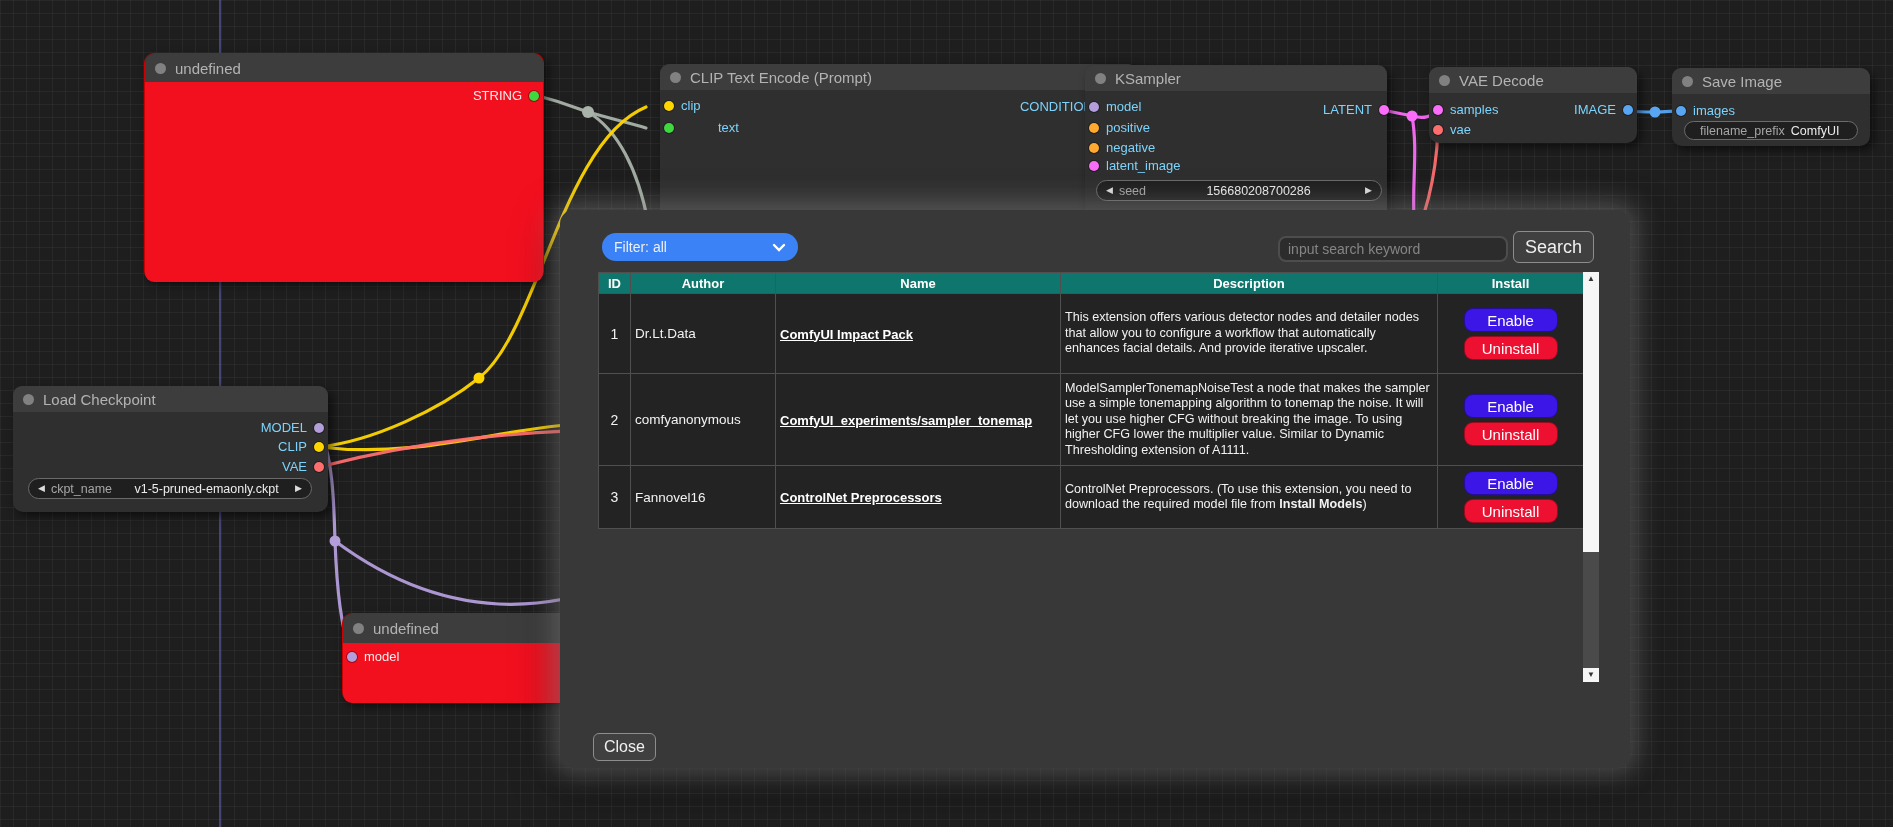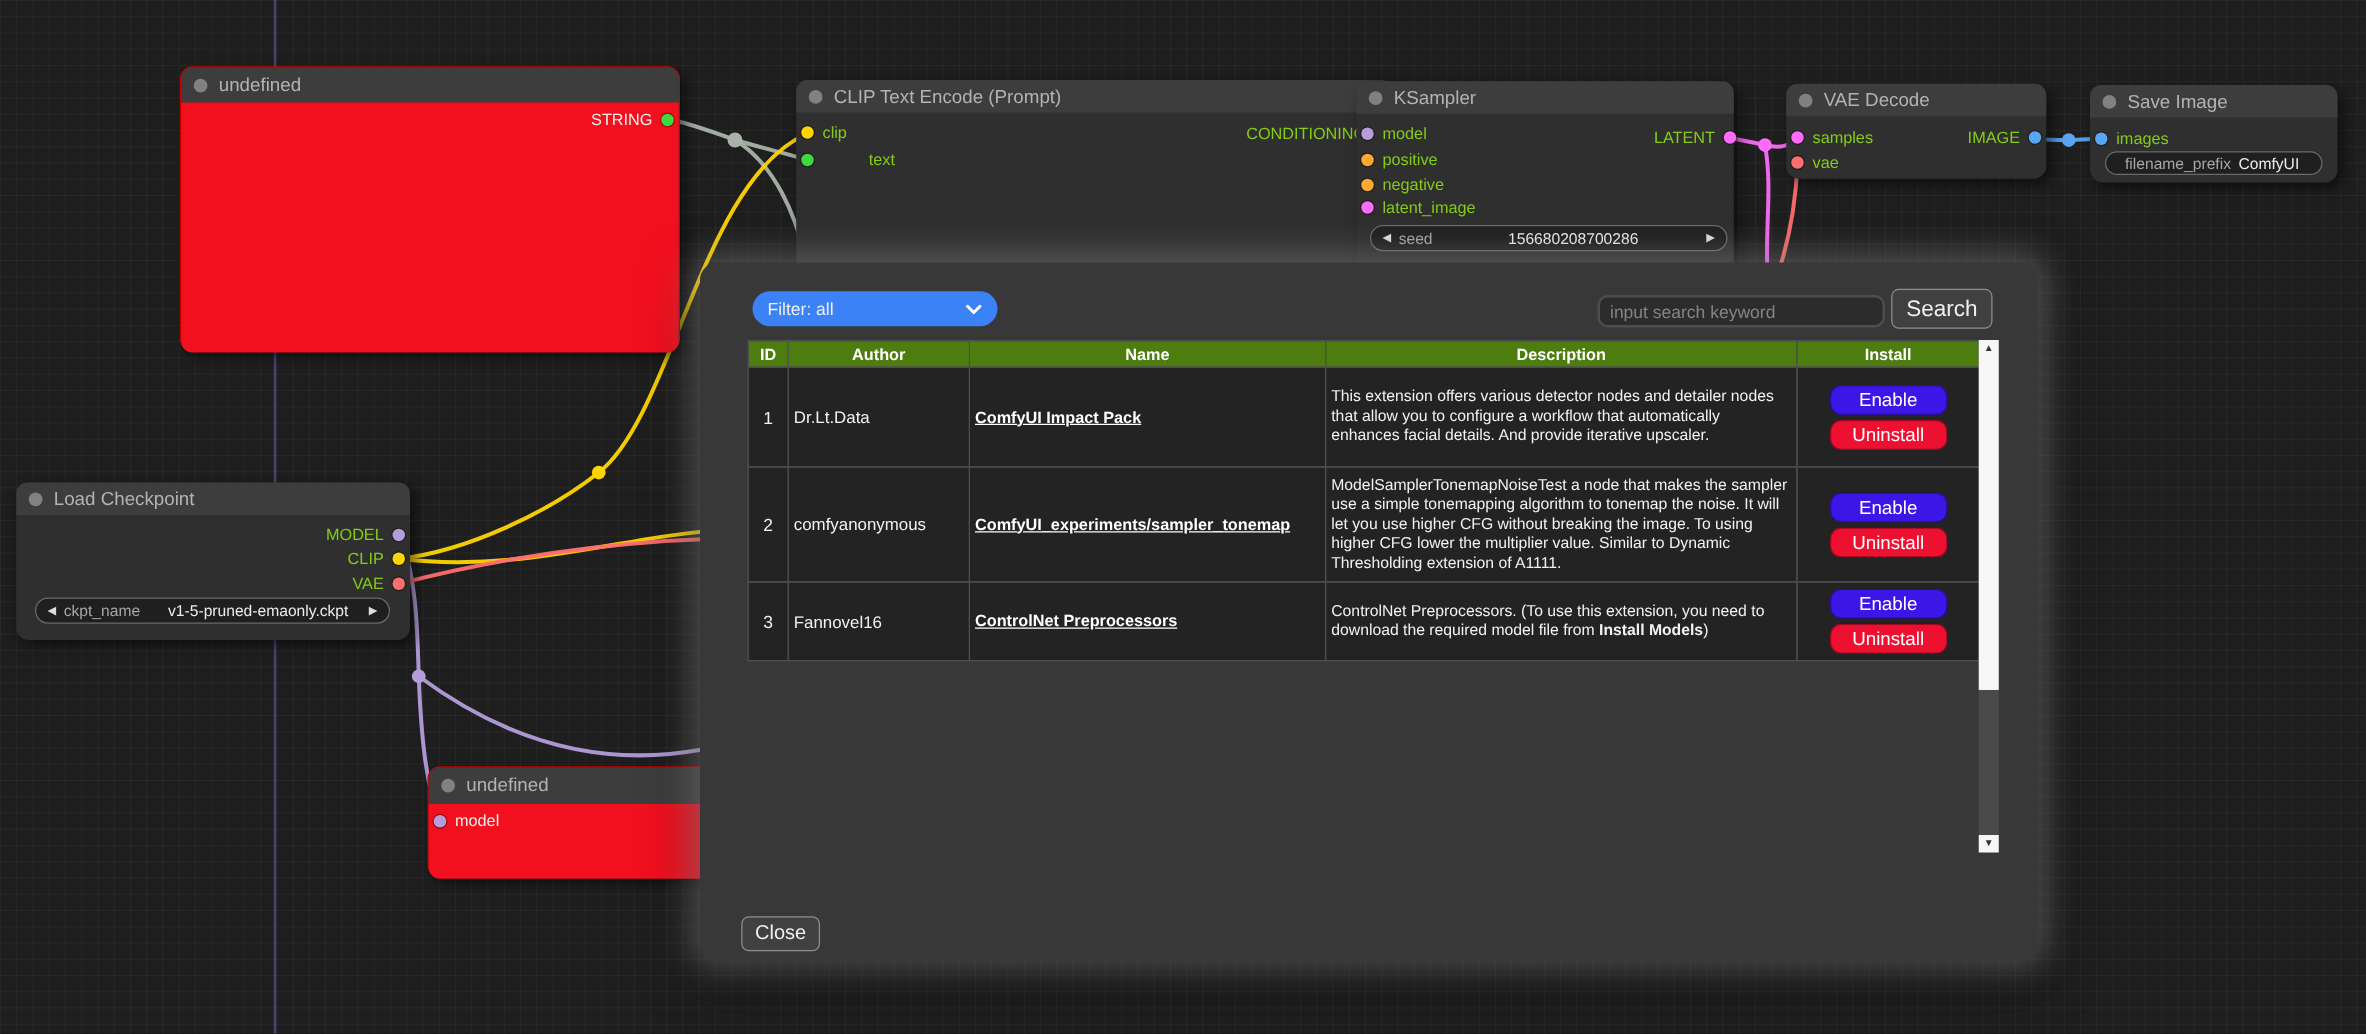--- a/index.html
+++ b/index.html
@@ -22,21 +22,21 @@
   .node-title.h29{height:29px;}
   .title-dot{width:11px;height:11px;border-radius:50%;background:#818181;margin-right:9px;flex:0 0 auto;}
   .title-text{color:#b3b3b3;font-size:15px;white-space:nowrap;}
   .node-body{position:relative;border-radius:0 0 9px 9px;}
   .node-body.red{background:#f2101f;}
   .port{position:absolute;height:16px;display:flex;align-items:center;gap:7px;}
   .port.in{left:4px;}
   .port.out{right:4px;}
   .port.out.edge{right:-2px;}
   .pdot{width:10px;height:10px;border-radius:50%;box-shadow:0 0 0 1px rgba(0,0,0,0.35);flex:0 0 auto;}
-  .plabel{font-size:13px;color:#84cc16;line-height:16px;white-space:nowrap;}
+  .plabel{font-size:13px;color:#7dd3fc;line-height:16px;white-space:nowrap;}
   .red .plabel{color:#eee;}
   .widget{position:absolute;height:21px;background:#1f1f1f;border:1.5px solid #6a6a6a;border-radius:11px;
     display:flex;align-items:center;padding:0 9px;font-size:12.5px;color:#aaa;white-space:nowrap;}
   .widget .warrow{color:#ddd;font-size:9px;line-height:1;}
   .widget .wname{margin:0 6px;color:#a6a6a6;}
   .widget .wvalue{flex:1;text-align:center;color:#ececec;}
   .widget.noarrow .wvalue{text-align:right;padding-right:10px;}
 
   
   .modal{position:absolute;left:560px;top:210px;width:1070px;height:558px;background:#383838;border-radius:14px;
@@ -45,21 +45,21 @@
     display:flex;align-items:center;justify-content:space-between;padding:0 12px;color:#efefef;font-size:14px;cursor:pointer;}
   .search-input{position:absolute;left:718px;top:26px;width:230px;height:26px;background:#2c2c2c;border:2px solid #4d4d4d;
     border-radius:8px;color:#ddd;font-size:14px;padding:0 8px;outline:none;}
   .search-input::placeholder{color:#858585;}
   .btn{background:#404040;border:1px solid #8d8d8d;border-radius:6px;color:#efefef;cursor:pointer;}
   .search-btn{position:absolute;left:953px;top:21px;height:32px;padding:0 11px;font-size:18px;}
   .close-btn{position:absolute;left:33px;top:523px;height:28px;padding:0 10px;font-size:16px;}
 
   .table-wrap{position:absolute;left:38px;top:62px;width:1001px;height:410px;}
   table.ext{border-collapse:collapse;table-layout:fixed;width:985px;}
-  table.ext th{background:#4d7c0f;color:#fff;font-size:13px;font-weight:bold;height:21px;border:1px solid #4f4f4f;padding:0 2px;}
+  table.ext th{background:#0f766e;color:#fff;font-size:13px;font-weight:bold;height:21px;border:1px solid #4f4f4f;padding:0 2px;}
   table.ext td{background:#232323;border:1px solid #4f4f4f;color:#f2f2f2;padding:1px 4px;vertical-align:middle;overflow:hidden;}
   table.ext tr:nth-child(1) td{height:80px;}
   table.ext tr:nth-child(2) td{height:92px;}
   table.ext tr:nth-child(3) td{height:60px;}
   td.td-id{text-align:center;font-size:14px;}
   td.td-author{font-size:13.5px;padding-left:8px;}
   td.td-name{padding-left:8px;}
   td.td-name .link{color:#ffffff;font-weight:bold;font-size:13px;text-decoration:underline;cursor:pointer;}
   td.td-desc{font-size:12.6px;line-height:15.4px;}
   td.td-install{text-align:center;}
@@ -105,21 +105,21 @@
       <span class="title-text">undefined</span>
     </div>
     <div class="node-body red" style="height:200px;">
       <div class="port out" style="top:6px;">
         <span class="plabel">STRING</span>
         <span class="pdot" style="background: rgb(63, 217, 63);"></span>
       </div>
     </div>
   </div>
 
-  <div class="node" style="left:637px;top:64px;width:477px;height:160px;">
+  <div class="node" style="left:660px;top:64px;width:477px;height:160px;">
     <div class="node-title">
       <span class="title-dot"></span>
       <span class="title-text">CLIP Text Encode (Prompt)</span>
     </div>
     <div class="node-body" style="height:134px;">
       <div class="port in" style="top:8px;">
         <span class="pdot" style="background: rgb(255, 213, 0);"></span>
         <span class="plabel">clip</span>
       </div>
       <div class="port in" style="top:30px;gap:44px;">

